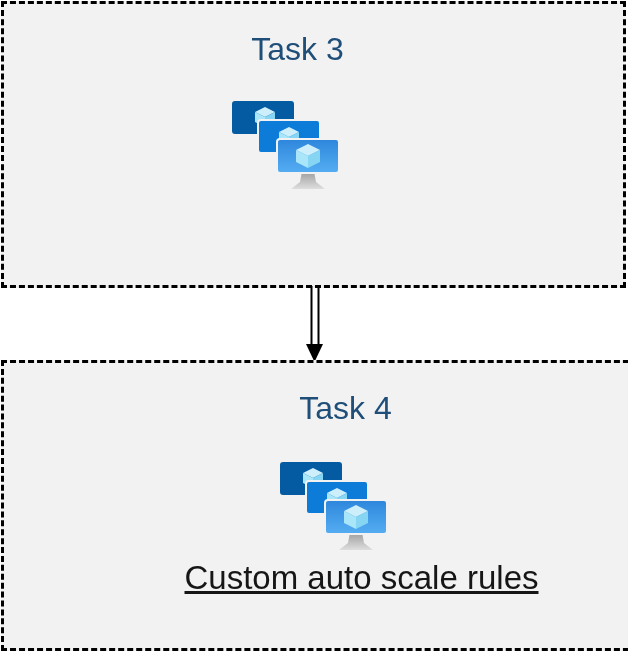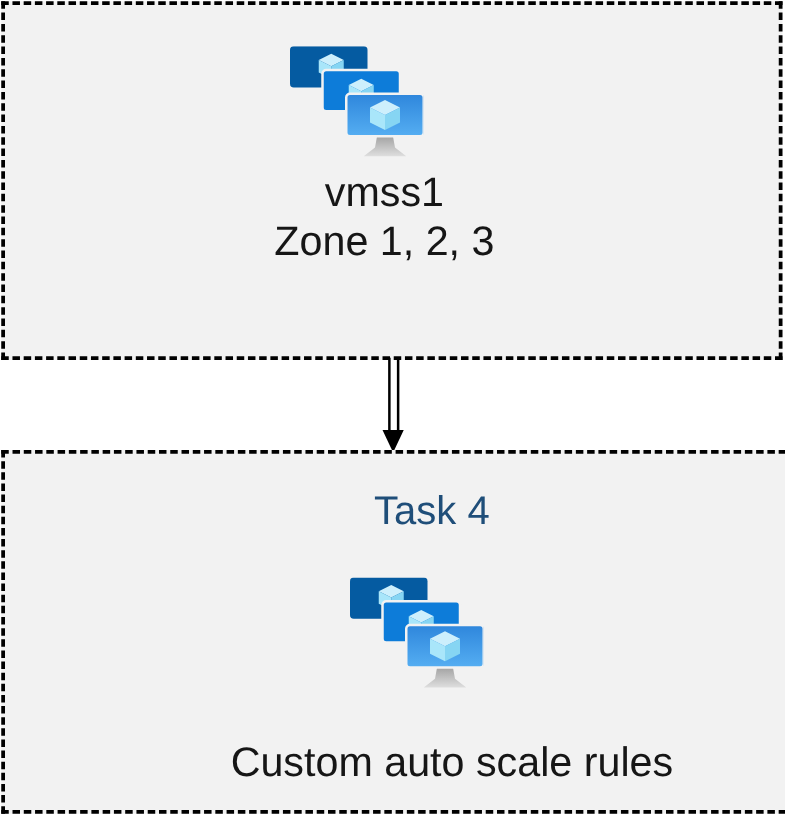--- a/index.html
+++ b/index.html
@@ -43,22 +43,23 @@
   .box-lines {
     margin-top: 5px;
     text-align: center;
     font-size: 33px;
     line-height: 39px;
     color: #161616;
     transform: translateX(-6px);
     white-space: nowrap;
   }
   #box-task4 .box-lines {
-    margin-top: 36px;
+    margin-top: 4px;
     transform: none;
+    text-decoration: underline;
   }
 
   .connector {
     position: absolute;
     left: 295px;
     top: 286px;
     width: 41px;
     height: 77px;
   }
   .defs-holder { position: absolute; width: 0; height: 0; }
@@ -73,20 +74,21 @@
       <stop offset="1" stop-color="#55aef2"></stop>
     </linearGradient>
     <linearGradient id="grad-stand" x1="0" y1="0" x2="0" y2="1">
       <stop offset="0" stop-color="#9b9b9b"></stop>
       <stop offset="1" stop-color="#dedede"></stop>
     </linearGradient>
   </defs>
 </svg>
 
 <div class="task-box" id="box-task3">
+  <div class="box-title">Task 3</div>
 
   <div class="icon-wrap">
     <svg width="107" height="92" viewBox="0 0 107 92">
 
       <rect x="0" y="0" width="62" height="33" rx="3" fill="#055ba1"></rect>
       <g>
         <polygon points="33,6 43,11 33,16 23,11" fill="#cdeffc"></polygon>
         <polygon points="23,11 33,16 33,26 23,21" fill="#a9e6fa"></polygon>
         <polygon points="43,11 33,16 33,26 43,21" fill="#86d5f3"></polygon>
       </g>
@@ -102,24 +104,20 @@
 
       <rect x="45" y="38" width="62" height="34" rx="3" stroke-width="2" fill="url(#grad-front)" stroke="#f2f2f2"></rect>
       <g>
         <polygon points="76,43 88,49 76,55 64,49" fill="#cdeffc"></polygon>
         <polygon points="64,49 76,55 76,67 64,61" fill="#a9e6fa"></polygon>
         <polygon points="88,49 76,55 76,67 88,61" fill="#86d5f3"></polygon>
       </g>
     </svg>
   </div>
 
-  <div class="box-lines">
-    <div>vmss1</div>
-    <div>Zone 1, 2, 3</div>
-  </div>
 </div>
 
 <svg class="connector" viewBox="0 0 41 77">
   <line x1="16.5" y1="0" x2="16.5" y2="60" stroke="#000000" stroke-width="2"></line>
   <line x1="23.5" y1="0" x2="23.5" y2="60" stroke="#000000" stroke-width="2"></line>
   <polygon points="11,58 28,58 19.5,76" fill="#000000"></polygon>
 </svg>
 
 <div class="task-box" id="box-task4">
   <div class="box-title">Task 4</div>

